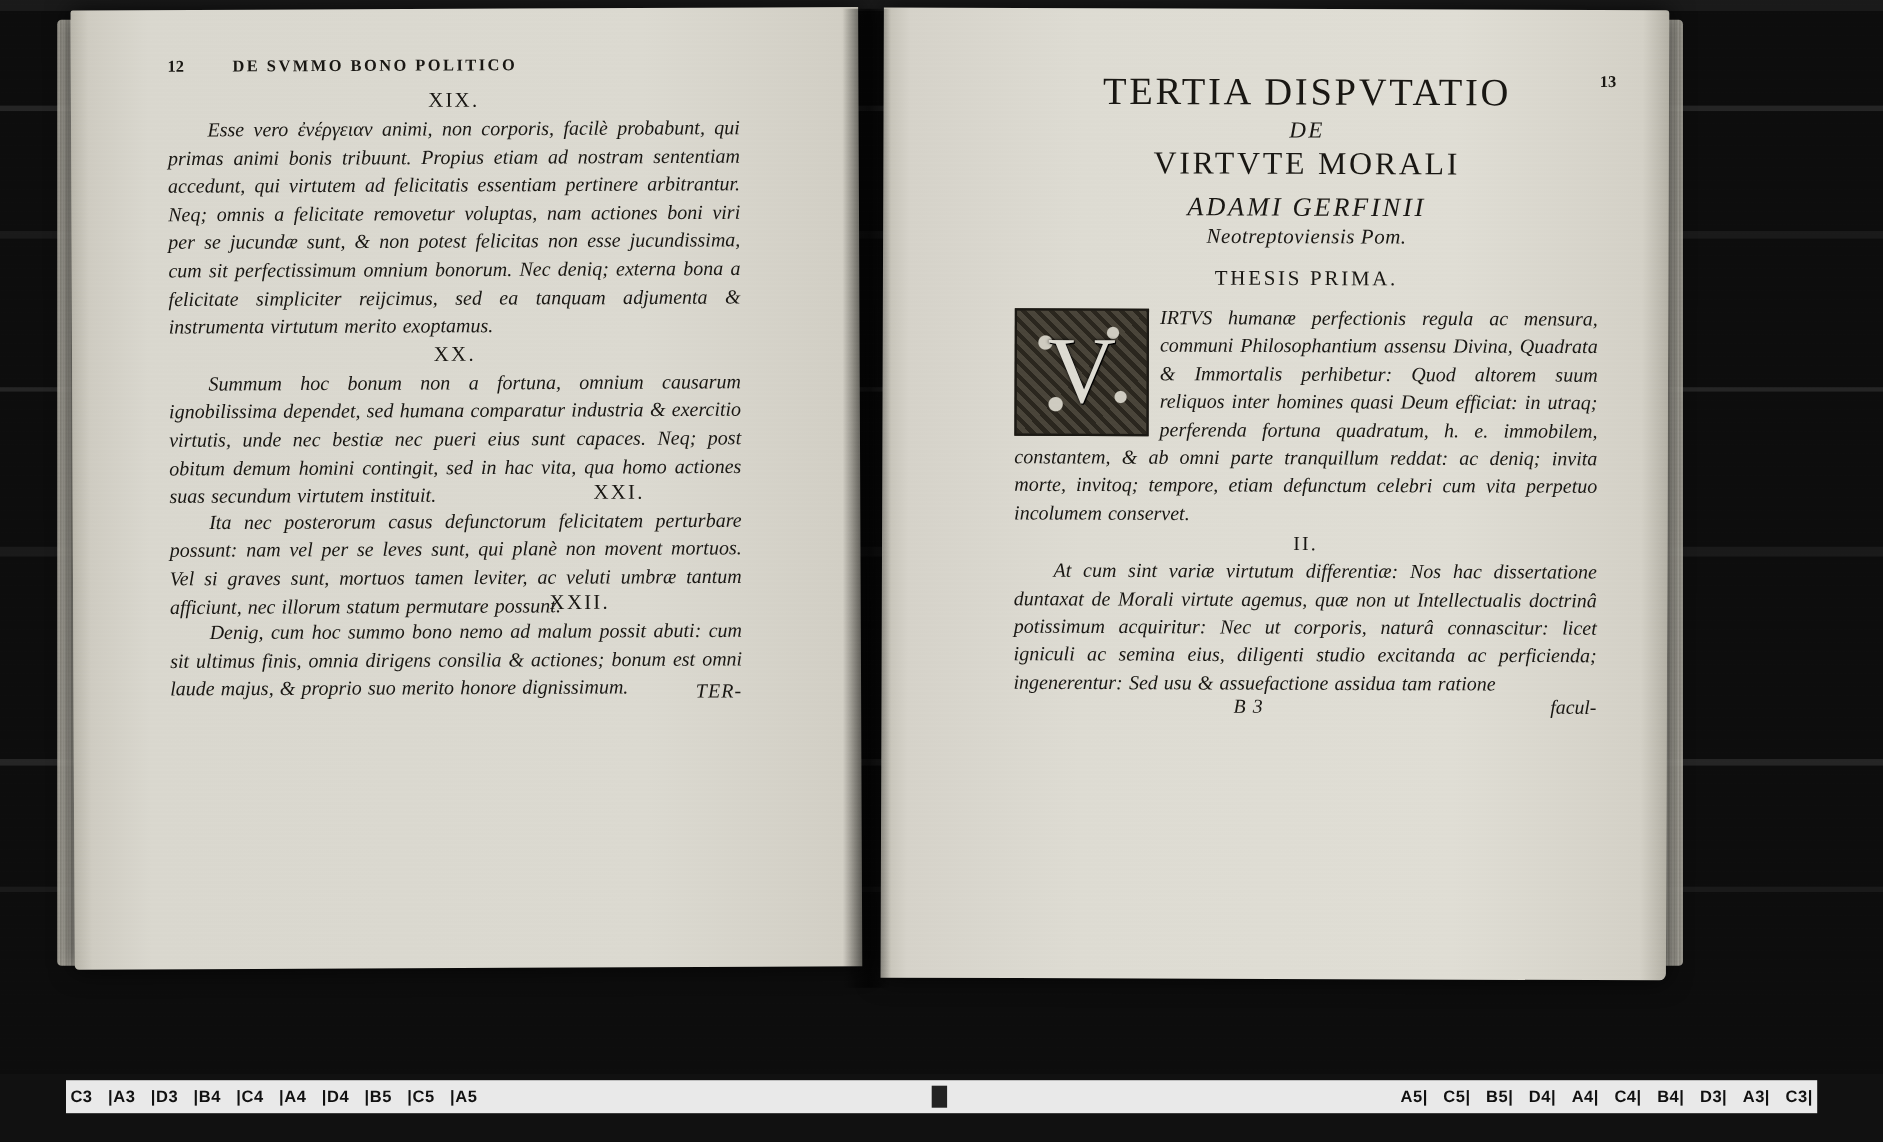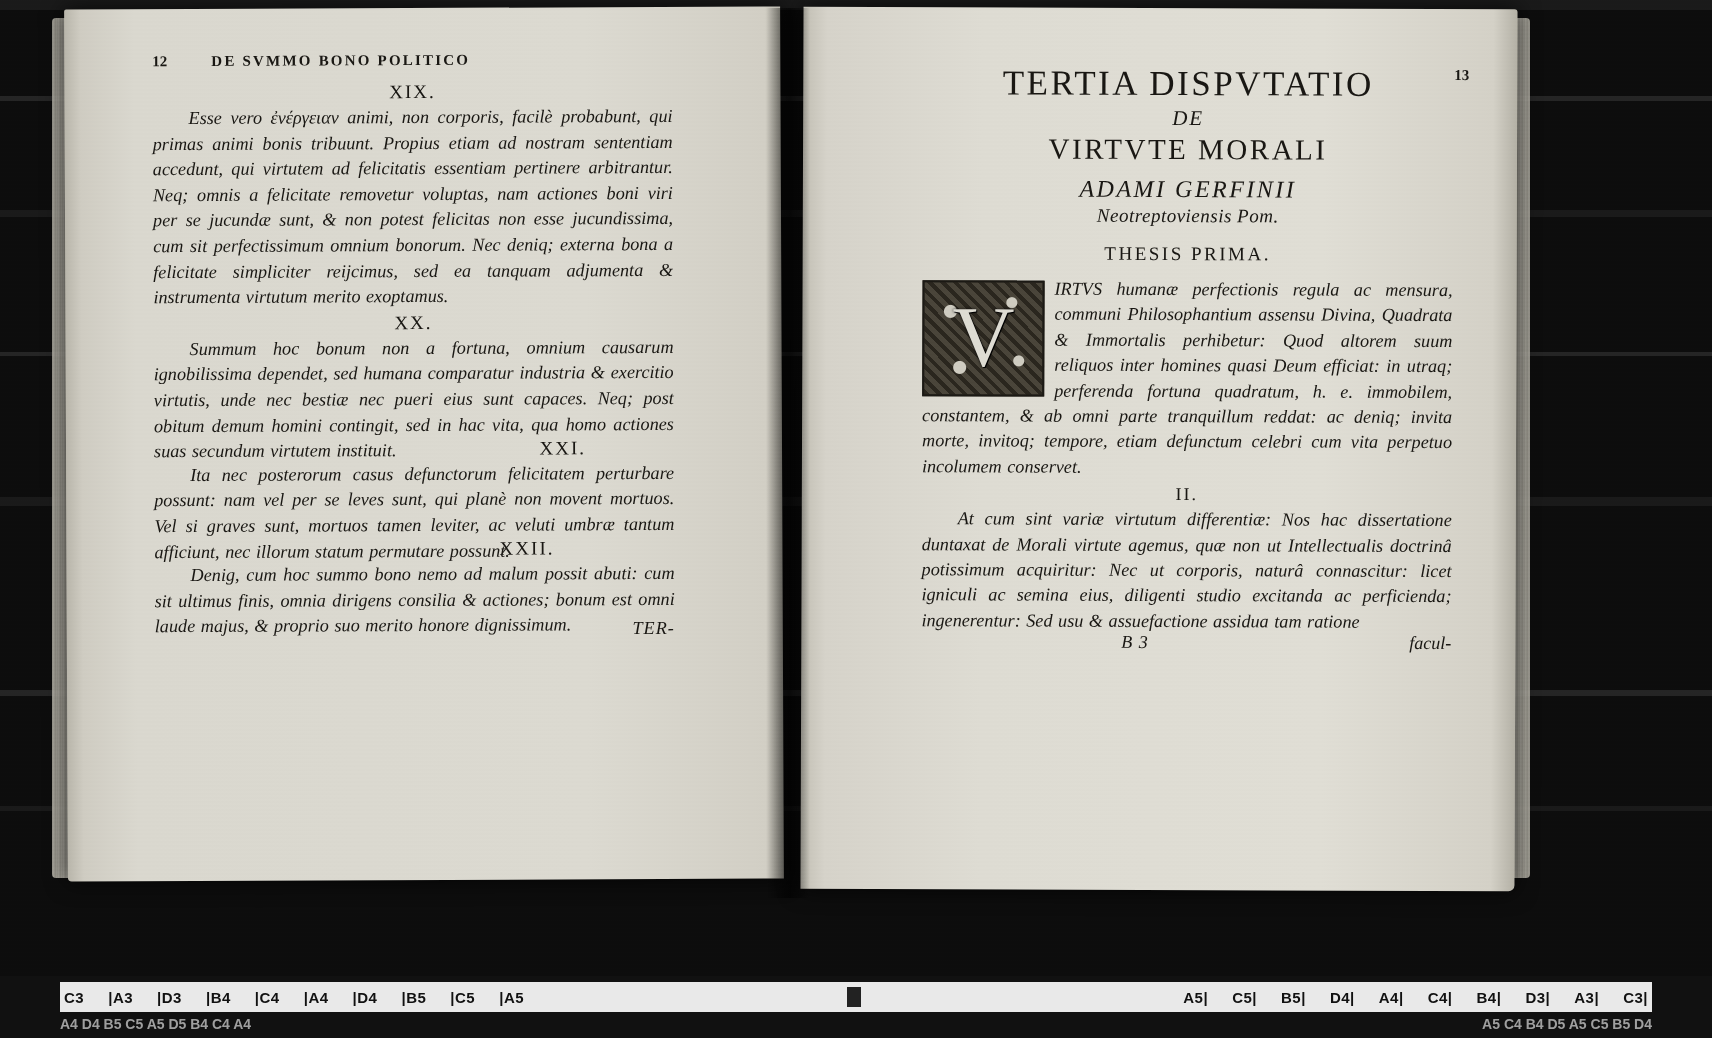--- a/index.html
+++ b/index.html
@@ -270,21 +270,21 @@
     display: flex;
     align-items: center;
     justify-content: space-between;
     background: #e9e9e9;
     color: #111;
     padding: 0 4px;
     box-sizing: border-box;
   }
   .tick-group {
     display: flex;
-    gap: 24px;
+    gap: 14px;
     align-items: center;
   }
   .tick {
     font-size: 15px;
     letter-spacing: 0.5px;
   }
   #strip-center {
     width: 14px;
     height: 20px;
     background: #222;
@@ -409,19 +409,15 @@
         <span class="tick">B5|</span>
         <span class="tick">D4|</span>
         <span class="tick">A4|</span>
         <span class="tick">C4|</span>
         <span class="tick">B4|</span>
         <span class="tick">D3|</span>
         <span class="tick">A3|</span>
         <span class="tick">C3|</span>
       </span>
     </div>
-    <div id="target-row2">
-      <span>A4    D4    B5    C5    A5    D5    B4    C4    A4</span>
-      <span>A5  C4  B4  D5  A5  C5  B5  D4</span>
-    </div>
   </div>
 
 </div>
 
 </body></html>

